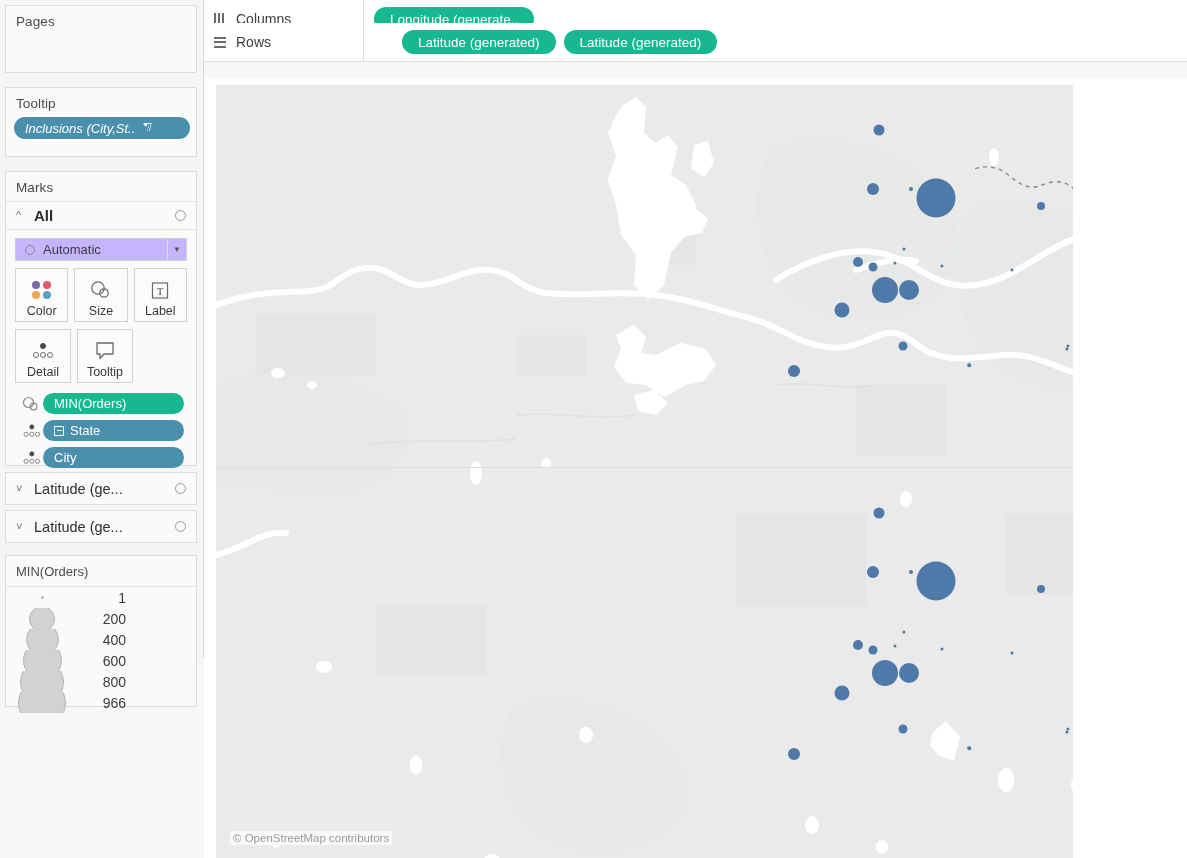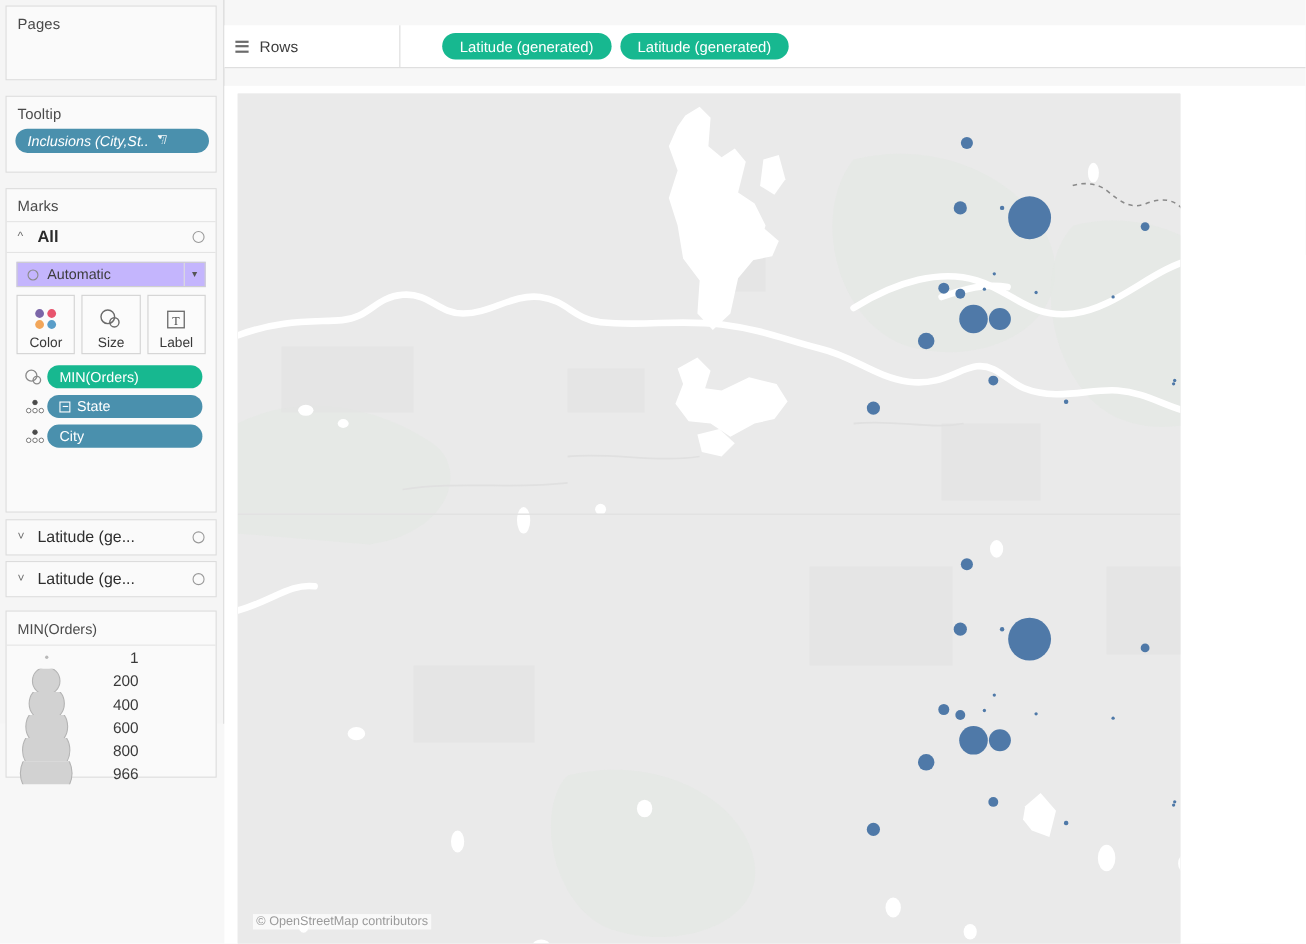--- a/index.html
+++ b/index.html
@@ -313,20 +313,41 @@
           <span class="glyph">
             <svg width="20" height="19" viewBox="0 0 20 19">
               <rect x="2.5" y="2" width="15" height="15" fill="none" stroke="#6b6b6b" stroke-width="1.2"></rect>
               <text x="10" y="14" font-size="11" text-anchor="middle" fill="#4a4a4a" font-family="Liberation Serif, serif">T</text>
             </svg>
           </span>
           <span class="blabel">Label</span>
         </div>
       </div>
 
+      <div class="btn-grid">
+        <div class="mark-btn">
+          <span class="glyph">
+            <span class="detaildots">
+                <i class="top"></i>
+                <i class="l"></i>
+                <i class="m"></i>
+                <i class="r"></i>
+              </span>
+          </span>
+          <span class="blabel">Detail</span>
+        </div>
+        <div class="mark-btn">
+          <span class="glyph">
+            <svg width="22" height="20" viewBox="0 0 22 20">
+              <path d="M3 2 H19 V13 H10 L6 17.5 V13 H3 Z" fill="none" stroke="#6b6b6b" stroke-width="1.3" stroke-linejoin="round"></path>
+            </svg>
+          </span>
+          <span class="blabel">Tooltip</span>
+        </div>
+      </div>
 
       <div id="marks-pills">
         <div class="mp-row">
           <span class="mp-icon">
             <svg width="20" height="16" viewBox="0 0 20 16">
               <circle cx="7.5" cy="6.5" r="5" fill="none" stroke="#8a8a8a" stroke-width="1.2"></circle>
               <circle cx="12.5" cy="10.5" r="3.4" fill="none" stroke="#8a8a8a" stroke-width="1.2"></circle>
             </svg>
           </span>
           <span class="pill green">
@@ -410,20 +431,37 @@
           <div class="legend-row">
             <div class="legend-swatch">
               <i style="width: 48px; height: 48px;"></i>
             </div>
             <div class="legend-val">966</div>
           </div>
         </div>
     </div>
   </div>
 
+  <div id="shelf-cols">
+    <div class="shelf-head">
+      <span class="shelf-ico">
+        <span class="colicon">
+            <b></b>
+            <b></b>
+            <b></b>
+          </span>
+      </span>
+      <span class="shelf-name">Columns</span>
+    </div>
+    <div class="shelf-body">
+      <span class="pill green">
+        <span>Longitude (generate..</span>
+      </span>
+    </div>
+  </div>
 
   <div id="shelf-rows">
     <div class="shelf-head">
       <span class="shelf-ico">
         <span class="rowicon">
             <b></b>
             <b></b>
             <b></b>
           </span>
       </span>

